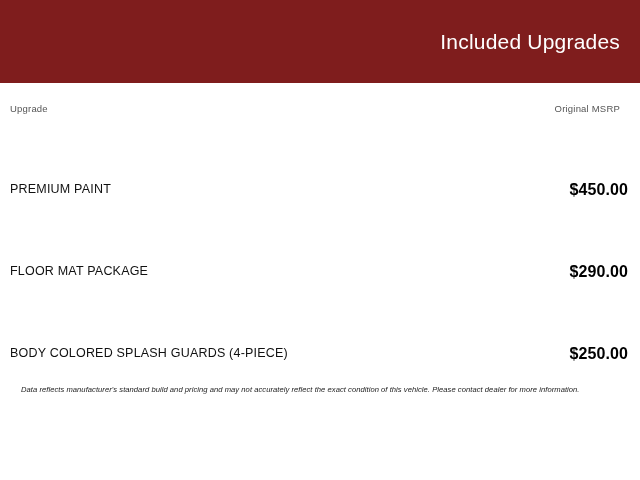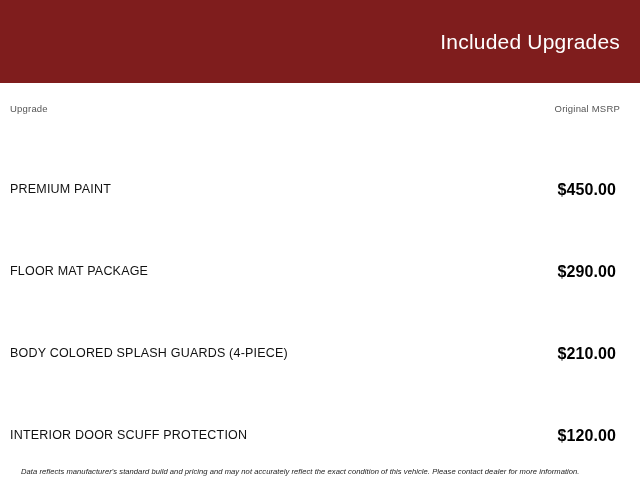--- a/index.html
+++ b/index.html
@@ -54,21 +54,21 @@
 
   
   .rows {
     padding: 0;
   }
   .row {
     height: 82px;
     display: flex;
     align-items: flex-end;
     justify-content: space-between;
-    padding: 0 24px 0 10px;
+    padding: 0 12px 0 10px;
   }
   .row-name {
     font-size: 12.5px;
     color: #111111;
     font-weight: 400;
     letter-spacing: 0.2px;
     line-height: 1.1;
     padding-bottom: 2px;
   }
   .row-price {
@@ -112,25 +112,21 @@
       <div class="row-price">$450.00</div>
     </div>
 
     <div class="row">
       <div class="row-name">FLOOR MAT PACKAGE</div>
       <div class="row-price">$290.00</div>
     </div>
 
     <div class="row">
       <div class="row-name">BODY COLORED SPLASH GUARDS (4-PIECE)</div>
-      <div class="row-price">$210.00</div>
+      <div class="row-price">$250.00</div>
     </div>
 
-    <div class="row">
-      <div class="row-name">INTERIOR DOOR SCUFF PROTECTION</div>
-      <div class="row-price">$120.00</div>
-    </div>
 
   </div>
 
   <div class="disclaimer">Data reflects manufacturer's standard build and pricing and may not accurately reflect the exact condition of this vehicle. Please contact dealer for more information.</div>
 
 </div>
 
 </body></html>

